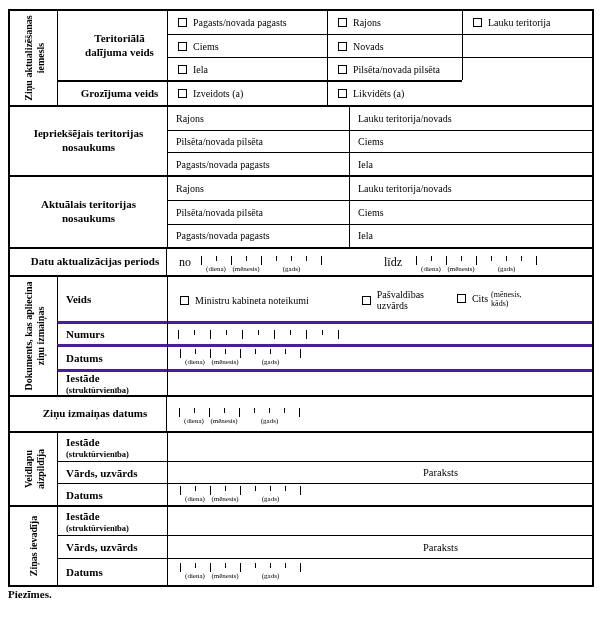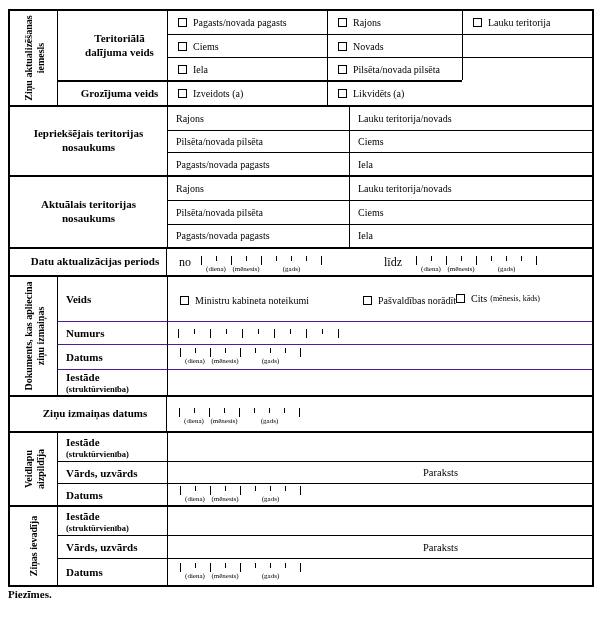--- a/index.html
+++ b/index.html
@@ -50,21 +50,21 @@
   .s23 .hline { border-top:1px solid #000; }
 
   
   .s4 { display:flex; height:28px; }
   .s4 .hd { width:157px; border-right:1px solid #000; }
   .s4 .cnt { flex:1; display:flex; align-items:center; padding-left:12px; font-size:12px; }
 
   
   .s5 { display:grid; grid-template-columns:47px 110px 1fr; grid-template-rows:44px 23px 25px 1fr; height:120px; }
   .s5 .colA { grid-column:1; grid-row:1/5; }
-  .s5 .hline { border-top:1px solid #4c1d95; }
+  .s5 .hline { border-top:3px solid #4c1d95; }
   .veids-line { display:flex; align-items:center; font-size:10px; }
   .veids-cnt { padding:4px 10px 2px 12px; display:flex; flex-direction:row; justify-content:flex-end; }
   .cits-ul { flex:1; border-bottom:1px solid #000; height:10px; margin-right:42px; }
   .small-note { font-size:8px; }
 
   
   .s6 { display:flex; height:36px; }
   .s6 .hd { width:157px; border-right:1px solid #000; font-size:11px; }
   .s6 .cnt { flex:1; display:flex; align-items:center; padding-left:12px; }
 
@@ -224,21 +224,21 @@
       </div>
       <div class="bl rowlbl" style="grid-column:2;grid-row:1;">Veids</div>
       <div class="bl veids-cnt" style="grid-column:3;grid-row:1;">
         <div class="veids-line">
           <span style="display:flex;align-items:center;width:183px;">
             <span class="cb"></span>
             <span>Ministru kabineta noteikumi</span>
           </span>
           <span style="display:flex;align-items:center;">
             <span class="cb"></span>
-            <span>Pašvaldības norādīt</span>
+            <span>Pašvaldības uzvārds</span>
           </span>
         </div>
         <div class="veids-line" style="margin-bottom:3px;">
           <span class="cb"></span>
           <span>Cits</span>
           <span class="small-note" style="margin-left:3px;">(mēnesis, kāds)</span>
           <span class="cits-ul"></span>
         </div>
       </div>
       <div class="bl rowlbl hline" style="grid-column:2;grid-row:2;">Numurs</div>

